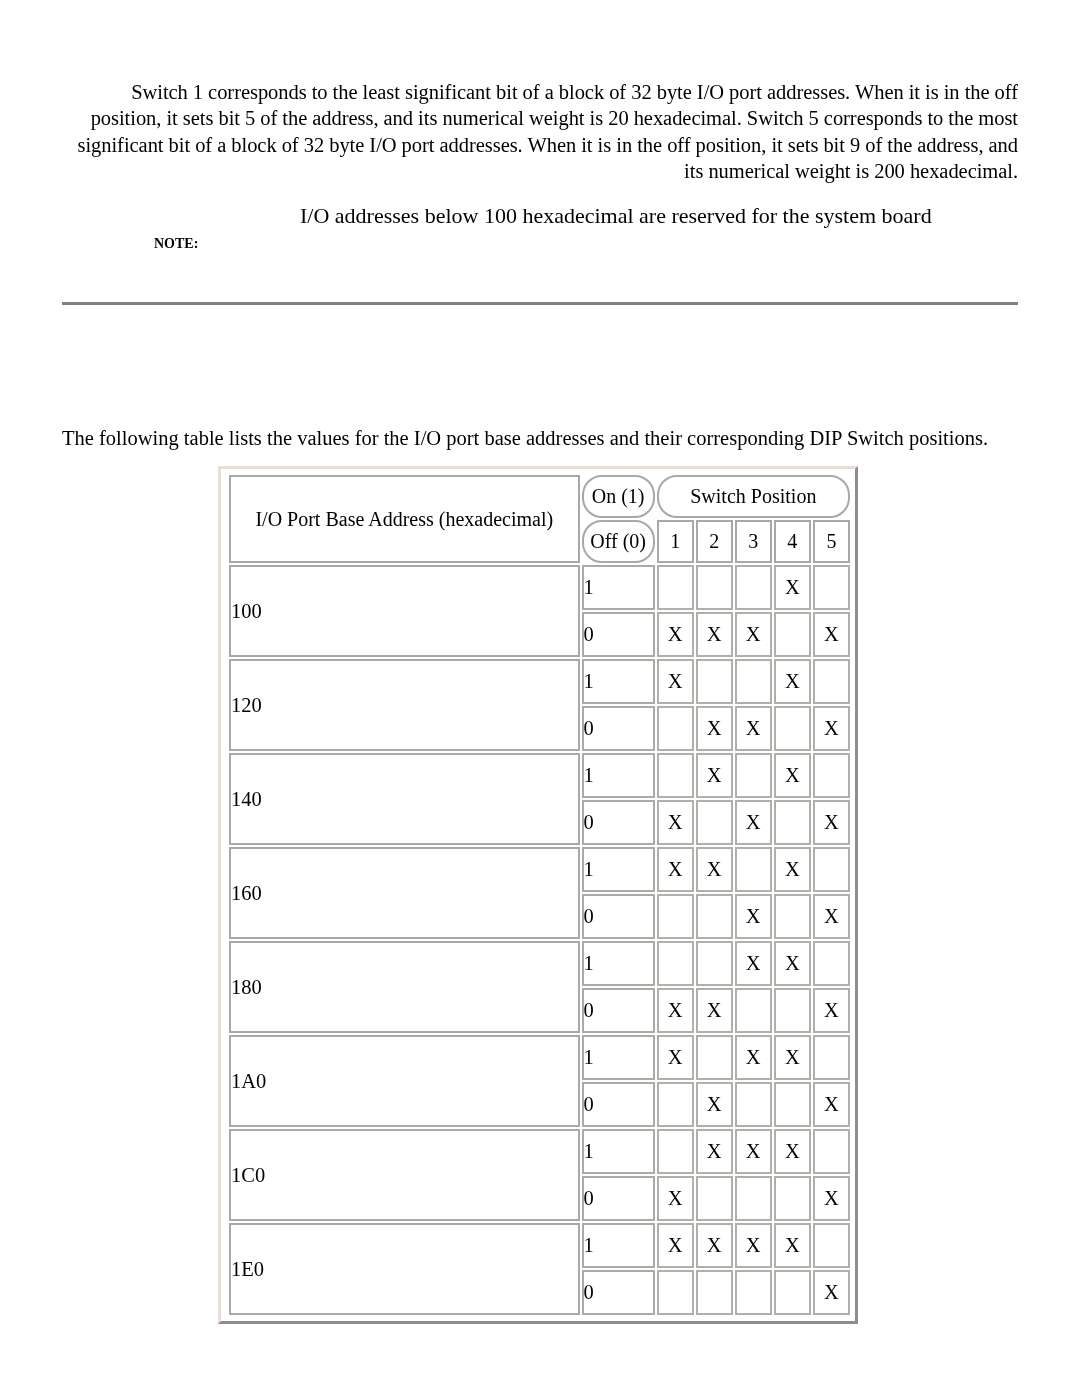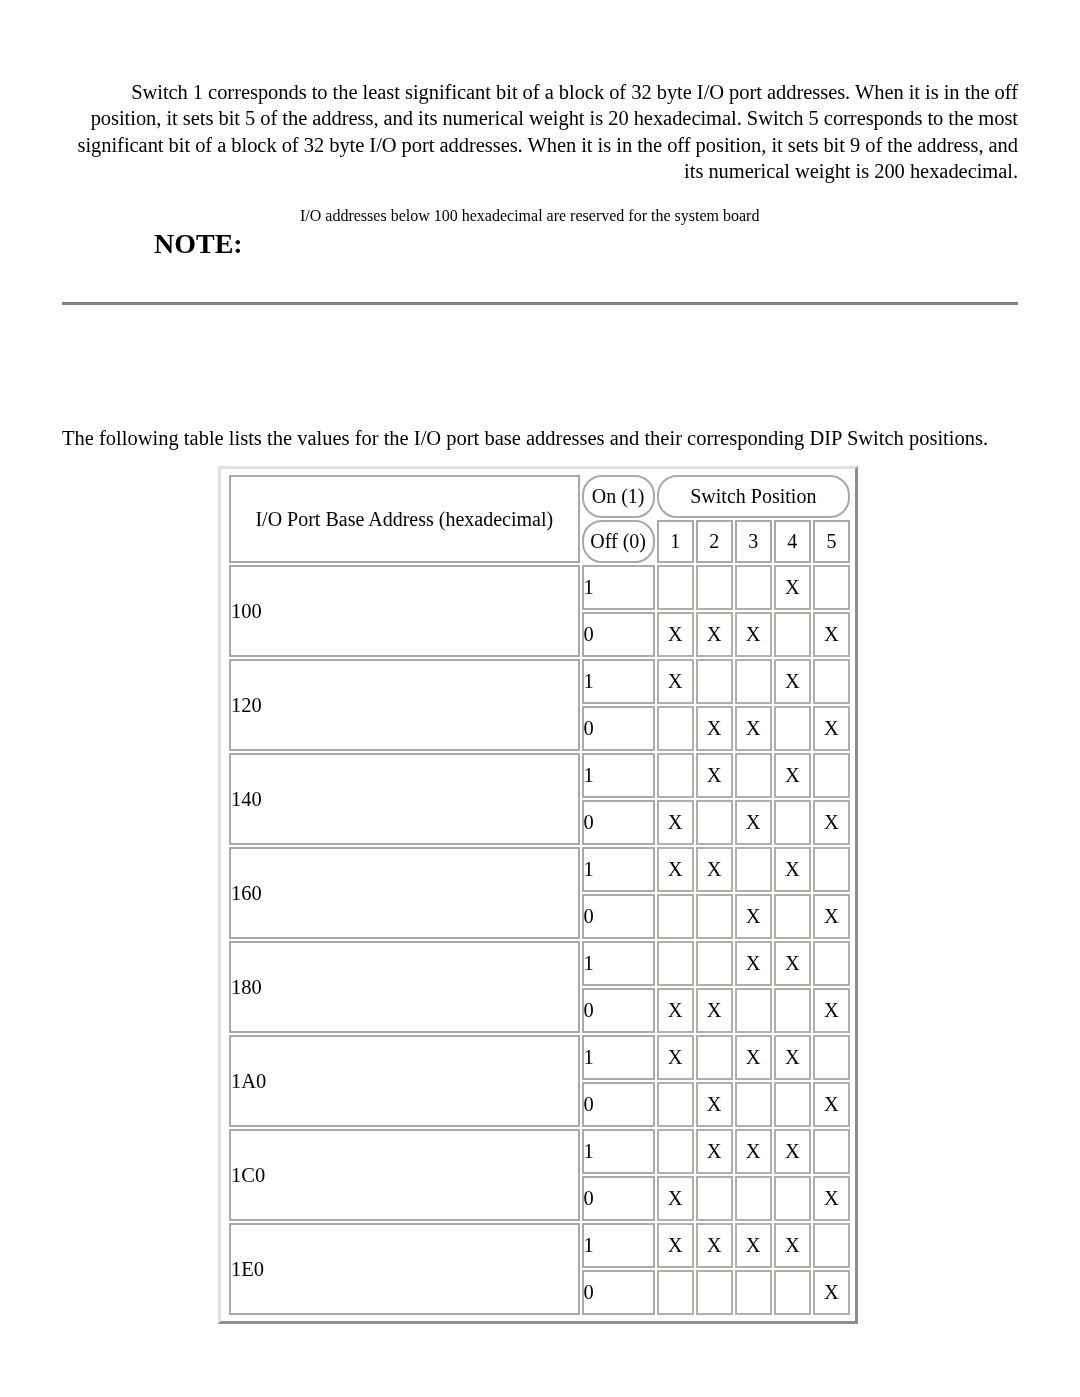--- a/index.html
+++ b/index.html
@@ -39,31 +39,31 @@
   .note-block {
     position: absolute;
     left: 62px;
     top: 203px;
     width: 956px;
   }
   .note-label {
     position: absolute;
     left: 92px;
     top: 28px;
-    font-size: 28px;
+    font-size: 14px;
     font-weight: bold;
     line-height: 26.6px;
     white-space: nowrap;
   }
   .note-text {
     position: absolute;
     left: 238px;
     top: 0px;
     width: 720px;
-    font-size: 16px;
+    font-size: 22px;
     line-height: 26.6px;
   }
   .note-text div { white-space: nowrap; }
 
   
   .hrule {
     position: absolute;
     left: 62px;
     top: 302px;
     width: 956px;

